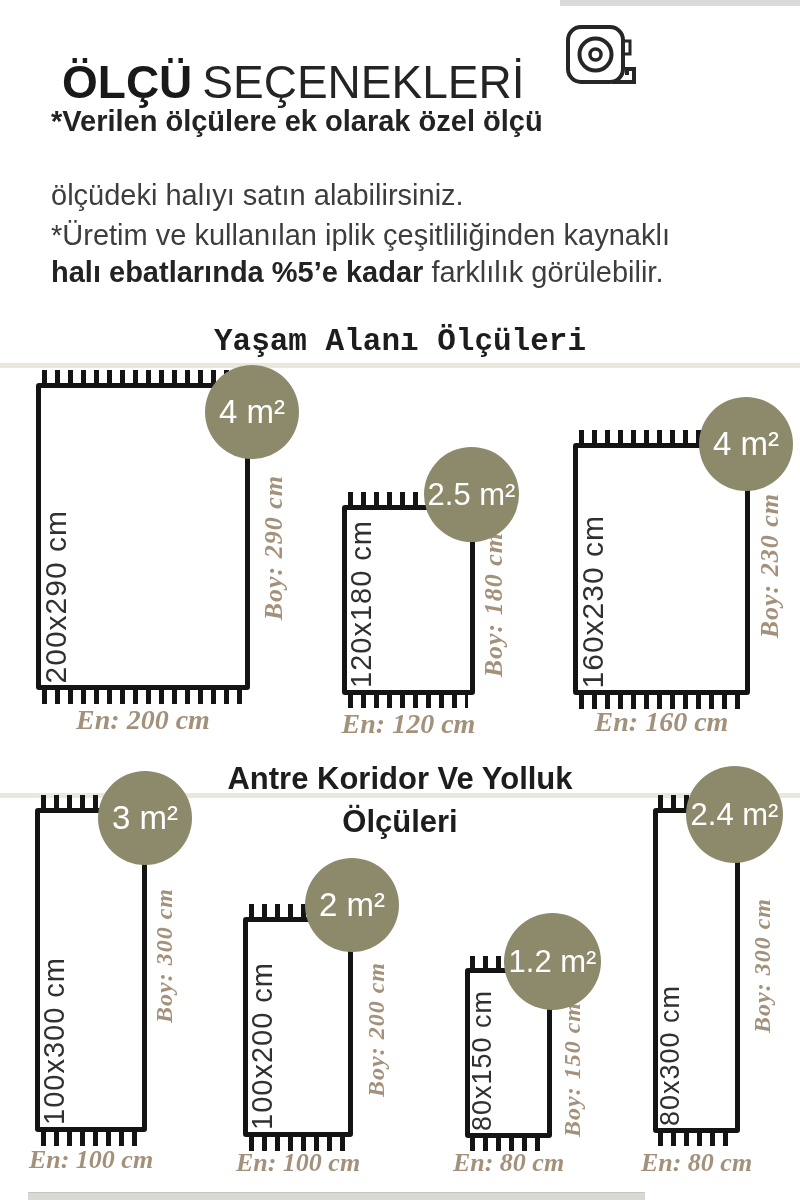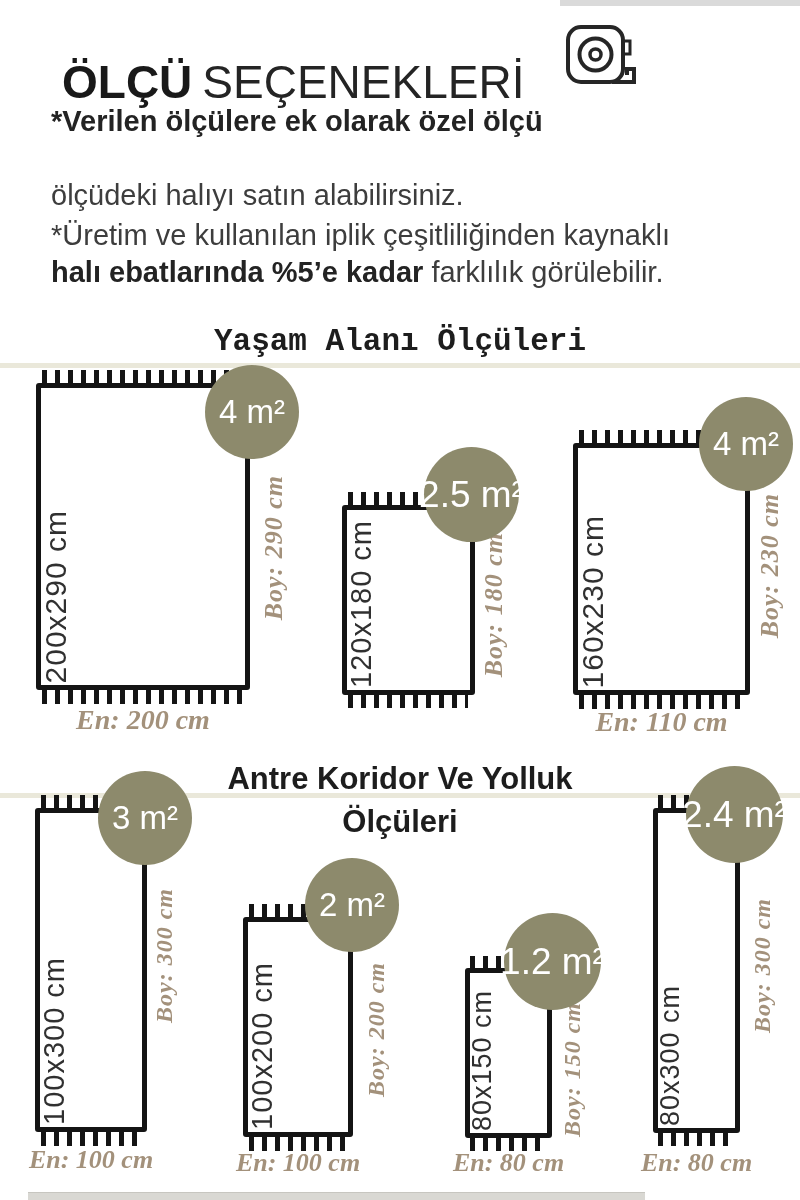--- a/index.html
+++ b/index.html
@@ -39,21 +39,21 @@
   .rug-rect { position:absolute; background:#fff; border:5px solid var(--rug-border,#141414);
               border-radius:3px; box-sizing:border-box; z-index:2; }
   .fringe { position:absolute; z-index:2;
             background-image:repeating-linear-gradient(90deg, var(--rug-border,#141414) 0 5px, transparent 5px 13px); }
   .size-label { position:absolute; writing-mode:vertical-rl; transform:rotate(180deg);
                 line-height:1; color:#303030; z-index:3; letter-spacing:1px; white-space:nowrap; }
   .fs30 { font-size:30px; } .fs29 { font-size:29px; } .fs27 { font-size:27px; }
   .badge { position:absolute; border-radius:50%; background:var(--badge,#8d8a6c); color:#fff;
            display:flex; align-items:center; justify-content:center; z-index:4;
            font-size:33px; white-space:nowrap; }
-  .badge-sm { font-size:37px; }
+  .badge-sm { font-size:31px; }
   .boy { position:absolute; writing-mode:vertical-rl; transform:rotate(180deg); line-height:1;
          font-family:"Liberation Serif",serif; font-style:italic; font-weight:700;
          color:var(--dim,#a3917b); z-index:3; font-size:26px; letter-spacing:1px; white-space:nowrap; }
   .boy.s2 { font-size:24px; }
   .en  { position:absolute; text-align:center; font-family:"Liberation Serif",serif;
          font-style:italic; font-weight:700; color:var(--dim,#a3917b); z-index:3; font-size:28px; white-space:nowrap; }
   .en.s2 { font-size:26px; }
 </style>
 </head>
 <body>
@@ -93,28 +93,29 @@
   <div class="badge" style="left:205px;top:365px;width:94px;height:94px;">4 m²</div>
   <div class="boy" style="left:261px;bottom:580px;">Boy: 290 cm</div>
   <div class="en" style="left:6px;top:704px;width:274px;">En: 200 cm</div>
 
   <div class="rug-rect" style="left:342px;top:505px;width:133px;height:190px;"></div>
   <div class="fringe" style="left:348px;top:492px;width:120px;height:14px;"></div>
   <div class="fringe" style="left:348px;top:693px;width:120px;height:15px;"></div>
   <div class="size-label fs29" style="left:347px;bottom:512px;">120x180 cm</div>
   <div class="badge badge-sm" style="left:424px;top:447px;width:95px;height:95px;">2.5 m²</div>
   <div class="boy" style="left:481px;bottom:523px;">Boy: 180 cm</div>
+  <div class="en" style="left:312px;top:708px;width:193px;">En: 120 cm</div>
 
   <div class="rug-rect" style="left:573px;top:443px;width:177px;height:252px;"></div>
   <div class="fringe" style="left:579px;top:430px;width:164px;height:14px;"></div>
   <div class="fringe" style="left:579px;top:694px;width:164px;height:15px;"></div>
   <div class="size-label fs30" style="left:578px;bottom:512px;">160x230 cm</div>
   <div class="badge" style="left:699px;top:397px;width:94px;height:94px;text-align:right;">4 m²</div>
   <div class="boy" style="left:757px;bottom:562px;">Boy: 230 cm</div>
-  <div class="en" style="left:543px;top:706px;width:237px;">En: 110 cm</div>
+  <div class="en" style="left:543px;top:706px;width:237px;">En: 160 cm</div>
 
   <h2 class="section-title" id="sec2-title-1"><span class="tb">Antre Koridor Ve Yolluk</span></h2>
   <h2 class="section-title" id="sec2-title-2"><span>Ölçüleri</span></h2>
   <div class="divider" id="divider2"></div>
 
   <div class="rug-rect" style="left:35px;top:808px;width:112px;height:324px;"></div>
   <div class="fringe" style="left:41px;top:795px;width:100px;height:14px;"></div>
   <div class="fringe" style="left:41px;top:1131px;width:100px;height:15px;"></div>
   <div class="size-label fs29" style="left:40px;bottom:75px;">100x300 cm</div>
   <div class="badge" style="left:98px;top:771px;width:94px;height:94px;text-align:right;">3 m²</div>

